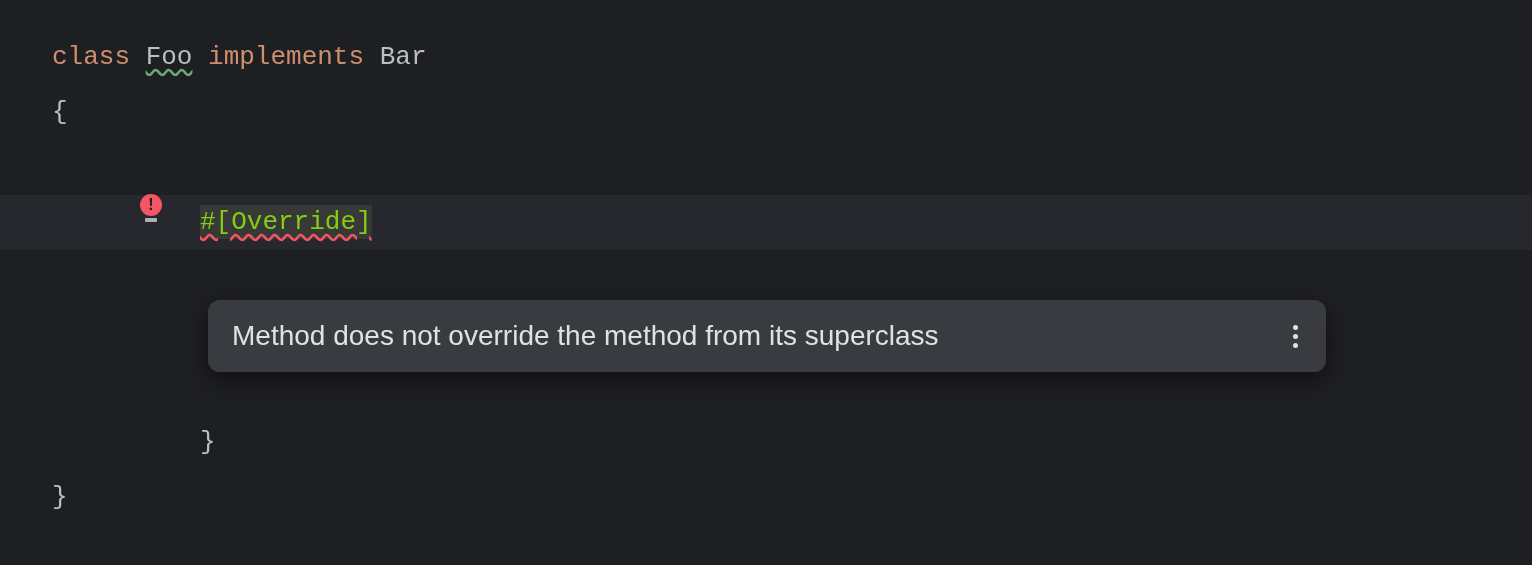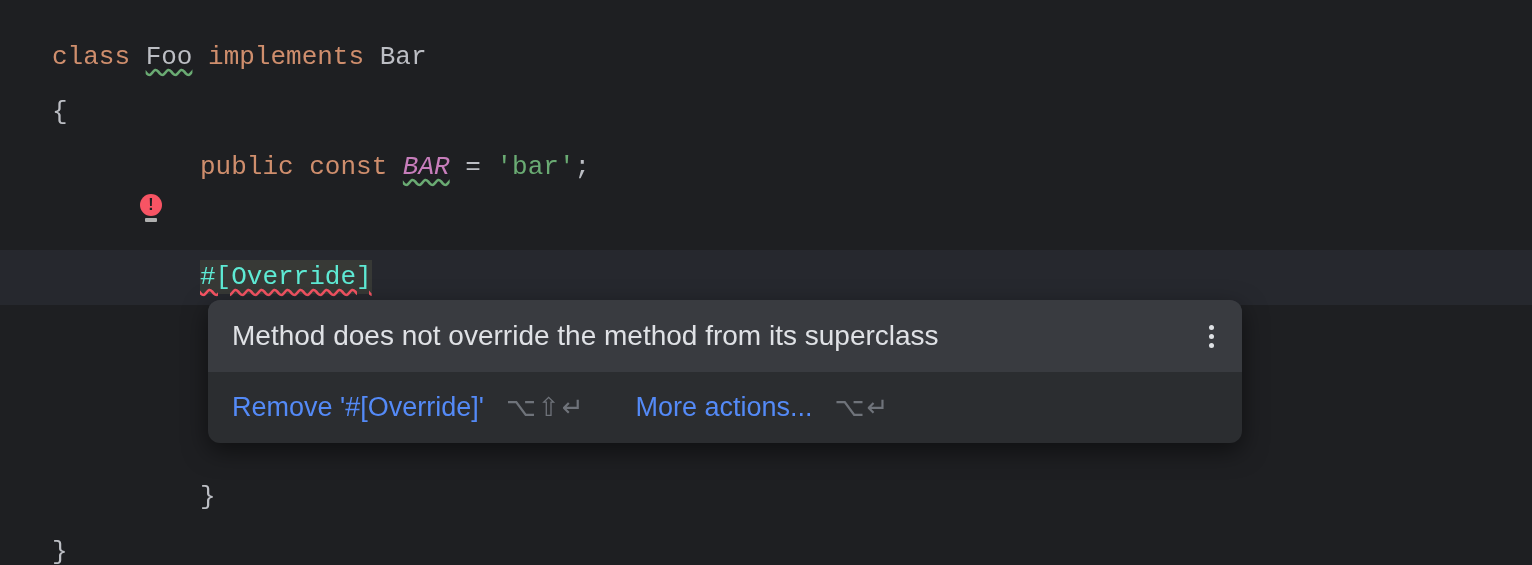--- a/index.html
+++ b/index.html
@@ -26,21 +26,21 @@
   }
   .line.highlighted {
     background: #26282e;
   }
   .indent1 { padding-left: 200px; }
   .kw { color: #cf8e6d; }
   .cls { color: #bcbec4; }
   .str { color: #6aab73; }
   .const { color: #c77dbb; font-style: italic; }
   .punct { color: #bcbec4; }
-  .attr { color: #5eead4; }
+  .attr { color: #84cc16; }
   .wavy-green {
     text-decoration: underline wavy #6aab73;
     text-underline-offset: 4px;
   }
   .wavy-red {
     text-decoration: underline wavy #f75464;
     text-underline-offset: 4px;
   }
   .attr-highlight {
     background: rgba(90, 90, 70, 0.35);
@@ -74,21 +74,21 @@
     width: 12px;
     height: 4px;
     background: #b0b0b0;
     margin: 2px auto 0;
     border-radius: 1px;
   }
   .popup {
     position: absolute;
     left: 208px;
     top: 300px;
-    width: 1034px;
+    width: 1118px;
     background: #2b2d30;
     border-radius: 12px;
     box-shadow: 0 8px 24px rgba(0,0,0,0.5);
     font-family: -apple-system, 'Segoe UI', sans-serif;
     overflow: hidden;
   }
   .popup-header {
     background: #393b40;
     padding: 20px 24px;
     display: flex;
@@ -135,21 +135,20 @@
 </style>
 </head>
 <body>
 
 <div class="editor">
 
   <div class="line"><span class="kw">class</span> <span class="cls wavy-green">Foo</span> <span class="kw">implements</span> <span class="cls">Bar</span></div>
 
   <div class="line"><span class="punct">{</span></div>
 
-  <div class="line indent1"><span class="kw">public</span> <span class="kw">const</span> <span class="const wavy-green">BAR</span><span class="punct"> = </span><span class="str">'bar'</span><span class="punct">;</span></div>
 
   <div class="line"></div>
 
   <div class="line highlighted indent1"><span class="attr attr-highlight wavy-red">#[Override]</span></div>
 
   <div class="line"></div>
   <div class="line"></div>
   <div class="line"></div>
 
   <div class="line indent1"><span class="punct">}</span></div>
@@ -165,23 +164,13 @@
 
 <div class="popup">
   <div class="popup-header">
     <span>Method does not override the method from its superclass</span>
     <div class="kebab">
       <span></span>
         <span></span>
         <span></span>
     </div>
   </div>
-  <div class="popup-actions">
-    <div class="action-group">
-      <span class="action-link">Remove '#[Override]'</span>
-      <span class="shortcut">⌥⇧↵</span>
-    </div>
-    <div class="action-group">
-      <span class="action-link">More actions...</span>
-      <span class="shortcut">⌥↵</span>
-    </div>
-  </div>
 </div>
 
 </body></html>

